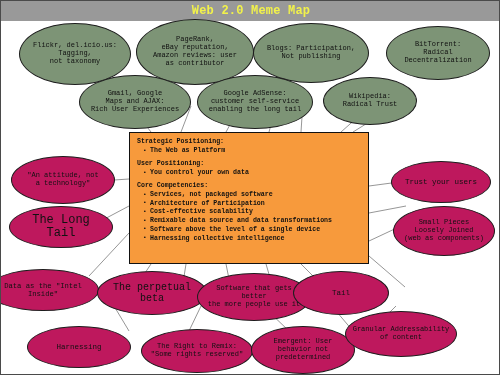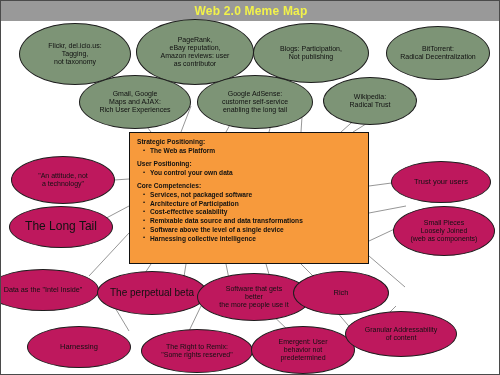--- a/index.html
+++ b/index.html
@@ -6,21 +6,21 @@
     margin: 0; padding: 0;
     background: #ffffff;
   }
   #canvas {
     position: relative;
     width: 500px; height: 375px;
     background: #ffffff;
     border: 1px solid #4a4a4a;
     box-sizing: border-box;
     overflow: hidden;
-    font-family: Liberation Sans, sans-serif;
+    font-family: Liberation Mono, monospace;
   }
   #titlebar {
     position: absolute; left: 0; top: 0;
     width: 500px; height: 20px;
     background: #999999;
     display: flex; align-items: center; justify-content: center;
   }
   #titlebar .title-text {
     color: #f2f24a;
     font-size: 12px;
@@ -200,21 +200,21 @@
 the more people use it</span>
   </div>
 
   <div class="node tan" style="left:250px; top:325px; width:104px; height:48px; font-size:7px;">
     <span style="white-space:pre-line;">Emergent:  User
 behavior not
 predetermined</span>
   </div>
 
   <div class="node tan" style="left:292px; top:270px; width:96px; height:44px; font-size:7.5px;">
-    <span style="white-space:pre-line;">Rich</span>
+    <span style="white-space:pre-line;">Tail</span>
   </div>
 
   <div class="node tan" style="left:344px; top:310px; width:112px; height:46px; font-size:7px;">
     <span style="white-space:pre-line;">Granular Addressability
 of content</span>
   </div>
 
 
   <div class="node tan" style="left:392px; top:205px; width:102px; height:50px; font-size:7px;">
     <span style="white-space:pre-line;">Small Pieces

